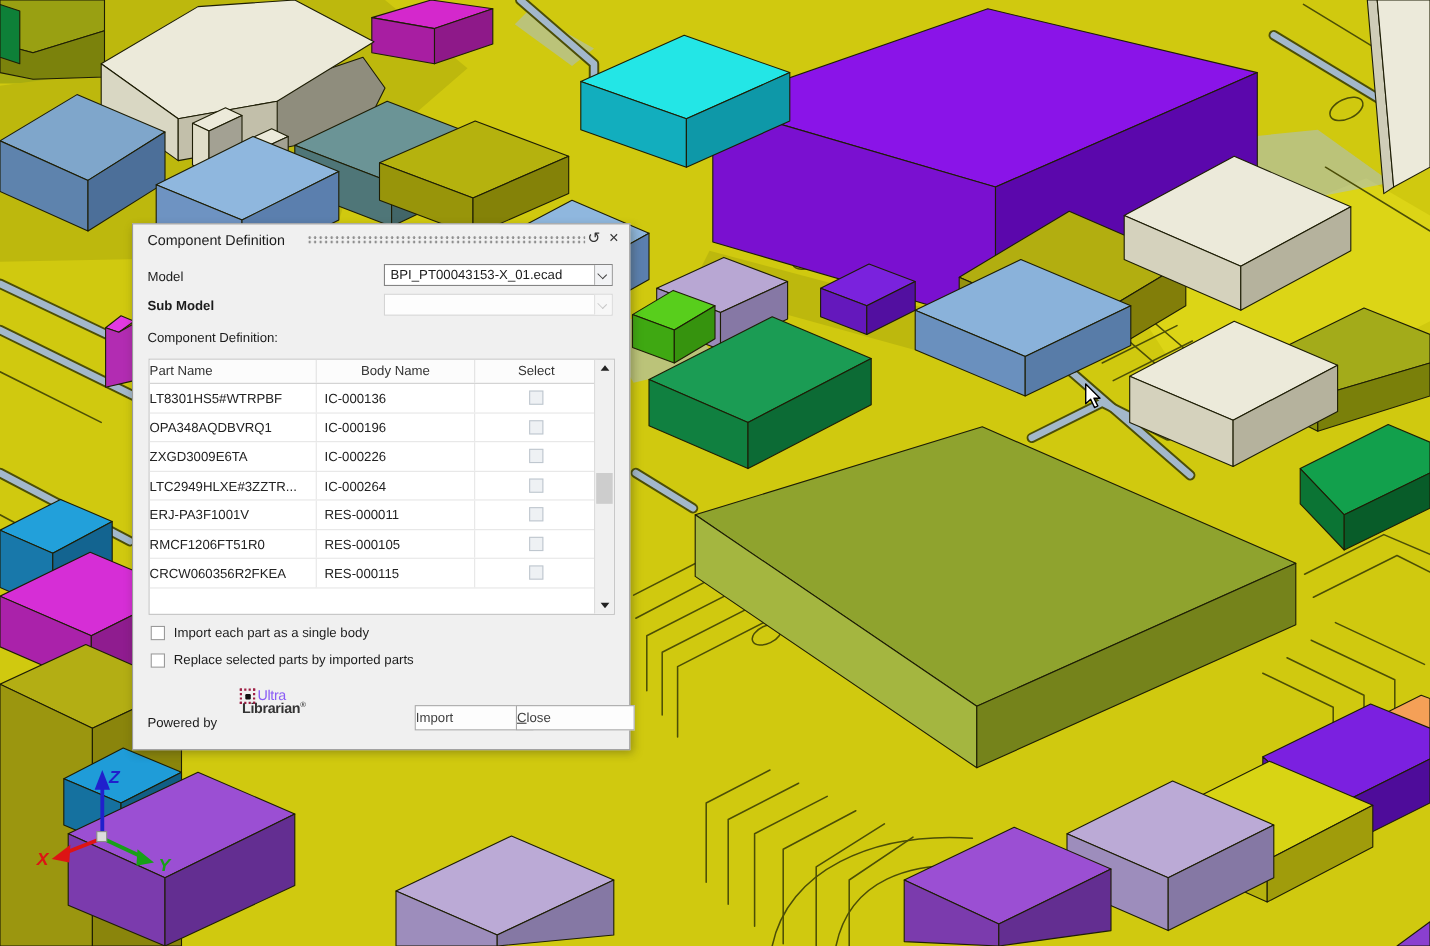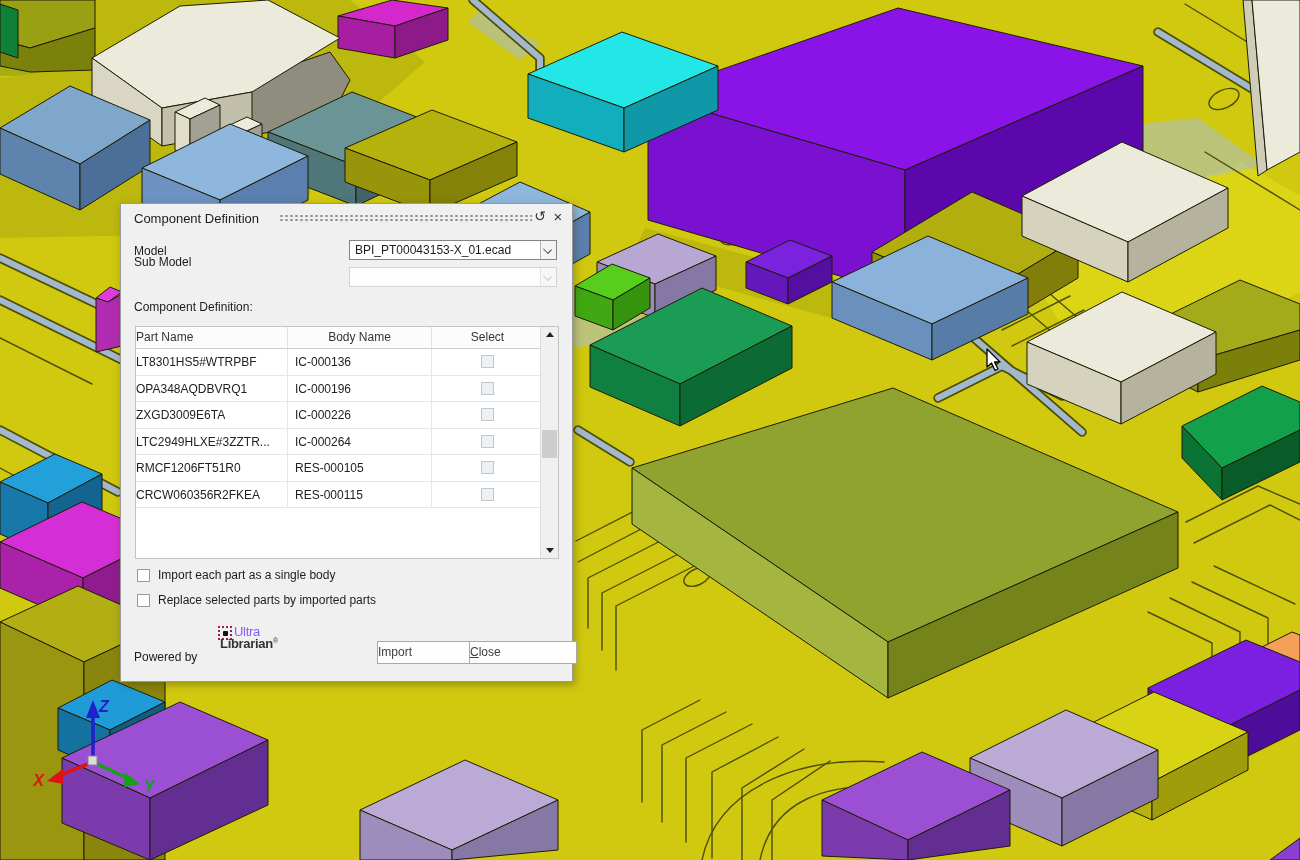--- a/index.html
+++ b/index.html
@@ -409,21 +409,21 @@
   <div class="icon-btn close-btn">×</div>
 
   <div class="lbl" style="top:40px;">Model</div>
   <div class="combo" style="top:36px;justify-content:center;">
     <div class="val">BPI_PT00043153-X_01.ecad</div>
     <div class="btn">
           <span class="chev"></span>
         </div>
   </div>
 
-  <div class="lbl" style="top:51px;">Sub Model</div>
+  <div class="lbl" style="top:67px;font-weight:bold;">Sub Model</div>
   <div class="combo disabled" style="top:63px;">
     <div class="val"></div>
     <div class="btn">
           <span class="chev"></span>
         </div>
   </div>
 
   <div class="lbl" style="top:96px;">Component Definition:</div>
 
   <div class="tbl">
@@ -450,20 +450,27 @@
       <div class="trow">
         <div class="td c1">ZXGD3009E6TA</div>
         <div class="td c2">IC-000226</div>
         <div class="td c3">
               <div class="row-cbx"></div>
             </div>
       </div>
       <div class="trow">
         <div class="td c1">LTC2949HLXE#3ZZTR...</div>
         <div class="td c2">IC-000264</div>
+        <div class="td c3">
+              <div class="row-cbx"></div>
+            </div>
+      </div>
+      <div class="trow">
+        <div class="td c1">ERJ-PA3F1001V</div>
+        <div class="td c2">RES-000011</div>
         <div class="td c3">
               <div class="row-cbx"></div>
             </div>
       </div>
       <div class="trow">
         <div class="td c1">RMCF1206FT51R0</div>
         <div class="td c2">RES-000105</div>
         <div class="td c3">
               <div class="row-cbx"></div>
             </div>

